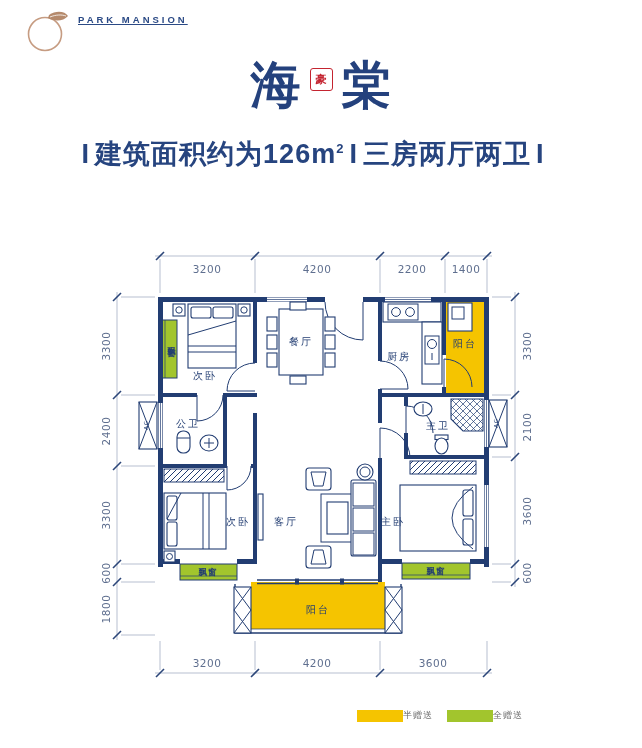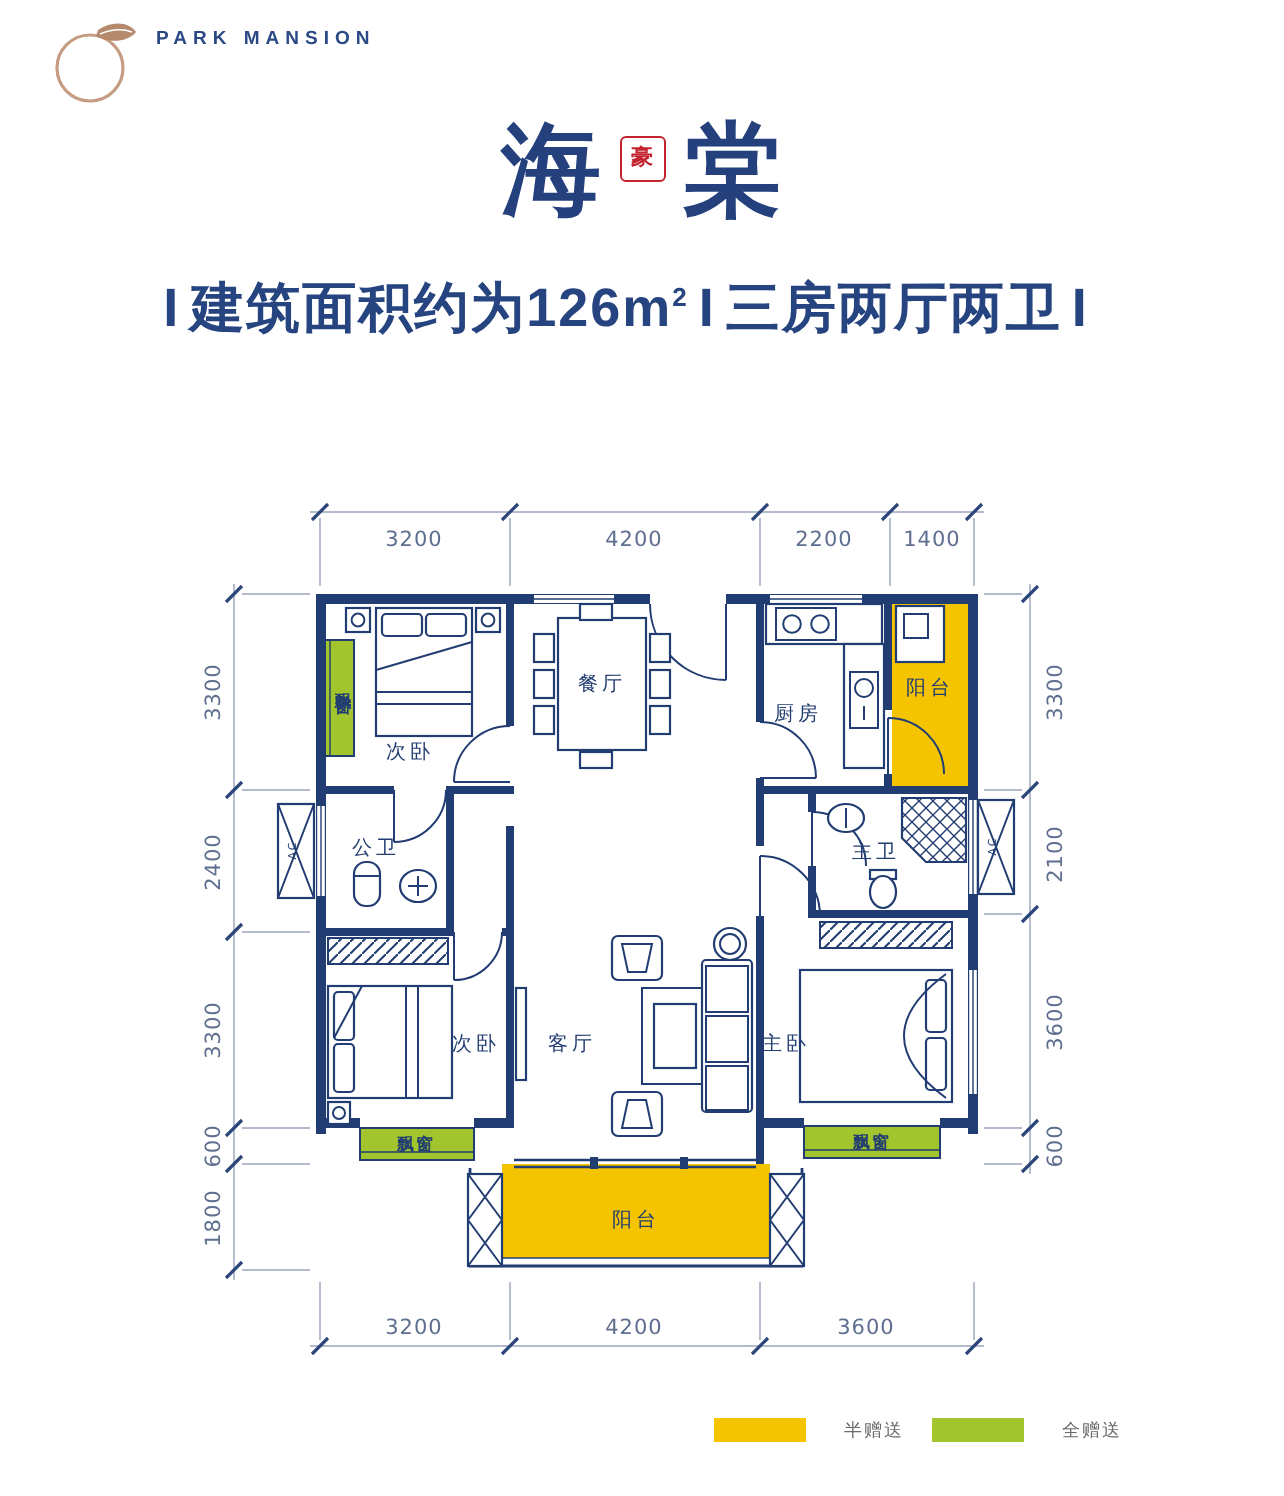--- a/index.html
+++ b/index.html
@@ -1,21 +1,21 @@
 <!DOCTYPE html>
 <html><head>
 <meta charset="utf-8">
 <style>
   html,body{margin:0;padding:0;}
   body{width:642px;height:748px;background:#ffffff;position:relative;overflow:hidden;
        font-family:"Liberation Sans",sans-serif;}
   
   .brand{position:absolute;left:22px;top:6px;display:flex;align-items:flex-start;}
   .brand-text{margin-left:8px;margin-top:8px;}
-  .brand-en{font-size:9.5px;letter-spacing:3px;color:#2B4A85;font-weight:600;}
+  .brand-en{font-size:9.5px;letter-spacing:3px;color:#2B4A85;font-weight:600;text-decoration:underline;}
   .brand-cn{font-size:17px;font-weight:700;letter-spacing:6px;color:#24417D;margin-top:3px;}
   
   .title-row{position:absolute;left:0;top:56px;width:642px;display:flex;
              justify-content:center;align-items:flex-start;gap:9px;}
   .title-char{font-family:"DejaVu Serif","Liberation Serif",serif;font-size:50px;line-height:58px;
               font-weight:600;color:#24417D;}
   .seal{width:21px;height:21px;border:1.6px solid #C42430;border-radius:3px;margin-top:12px;
         display:flex;align-items:center;justify-content:center;}
   .seal-char{font-size:11px;color:#C42430;font-weight:700;line-height:1;}
   
@@ -31,21 +31,21 @@
   .arc{stroke:#223D72;stroke-width:1;fill:none;}
   .dimline{stroke:#98A3BB;stroke-width:0.7;}
   .tick{stroke:#2C4679;stroke-width:1.6;}
   .dimtext{font:10.5px "DejaVu Sans",sans-serif;fill:#5F6F8F;letter-spacing:0.5px;}
   .roomtext{font:10px "Liberation Sans",sans-serif;fill:#223D72;letter-spacing:2px;}
   .baytext{font:bold 8.5px "Liberation Sans",sans-serif;fill:#223D72;letter-spacing:1px;}
   .actext{font:5.5px "DejaVu Sans",sans-serif;fill:#223D72;letter-spacing:1px;}
   .winline{stroke:#223D72;stroke-width:0.7;}
   
   .legend{position:absolute;left:357px;top:709px;display:flex;align-items:center;gap:14px;}
-  .legend-item{display:flex;align-items:flex-start;gap:19px;}
+  .legend-item{display:flex;align-items:flex-end;gap:0;}
   .swatch{width:46px;height:12px;display:inline-block;}
   .legend-label{font-size:9px;color:#6b6b6b;letter-spacing:1px;}
 </style>
 </head>
 <body>
 
 <div class="brand">
   <svg width="48" height="50" viewBox="0 0 48 50">
     <circle cx="23" cy="28" r="16.5" fill="none" stroke="#C69C82" stroke-width="1.6"></circle>
     <path d="M27,9 C34,4 43,5 46,10 C41,16 31,15 26,12 Z" fill="#B58A6C"></path>

